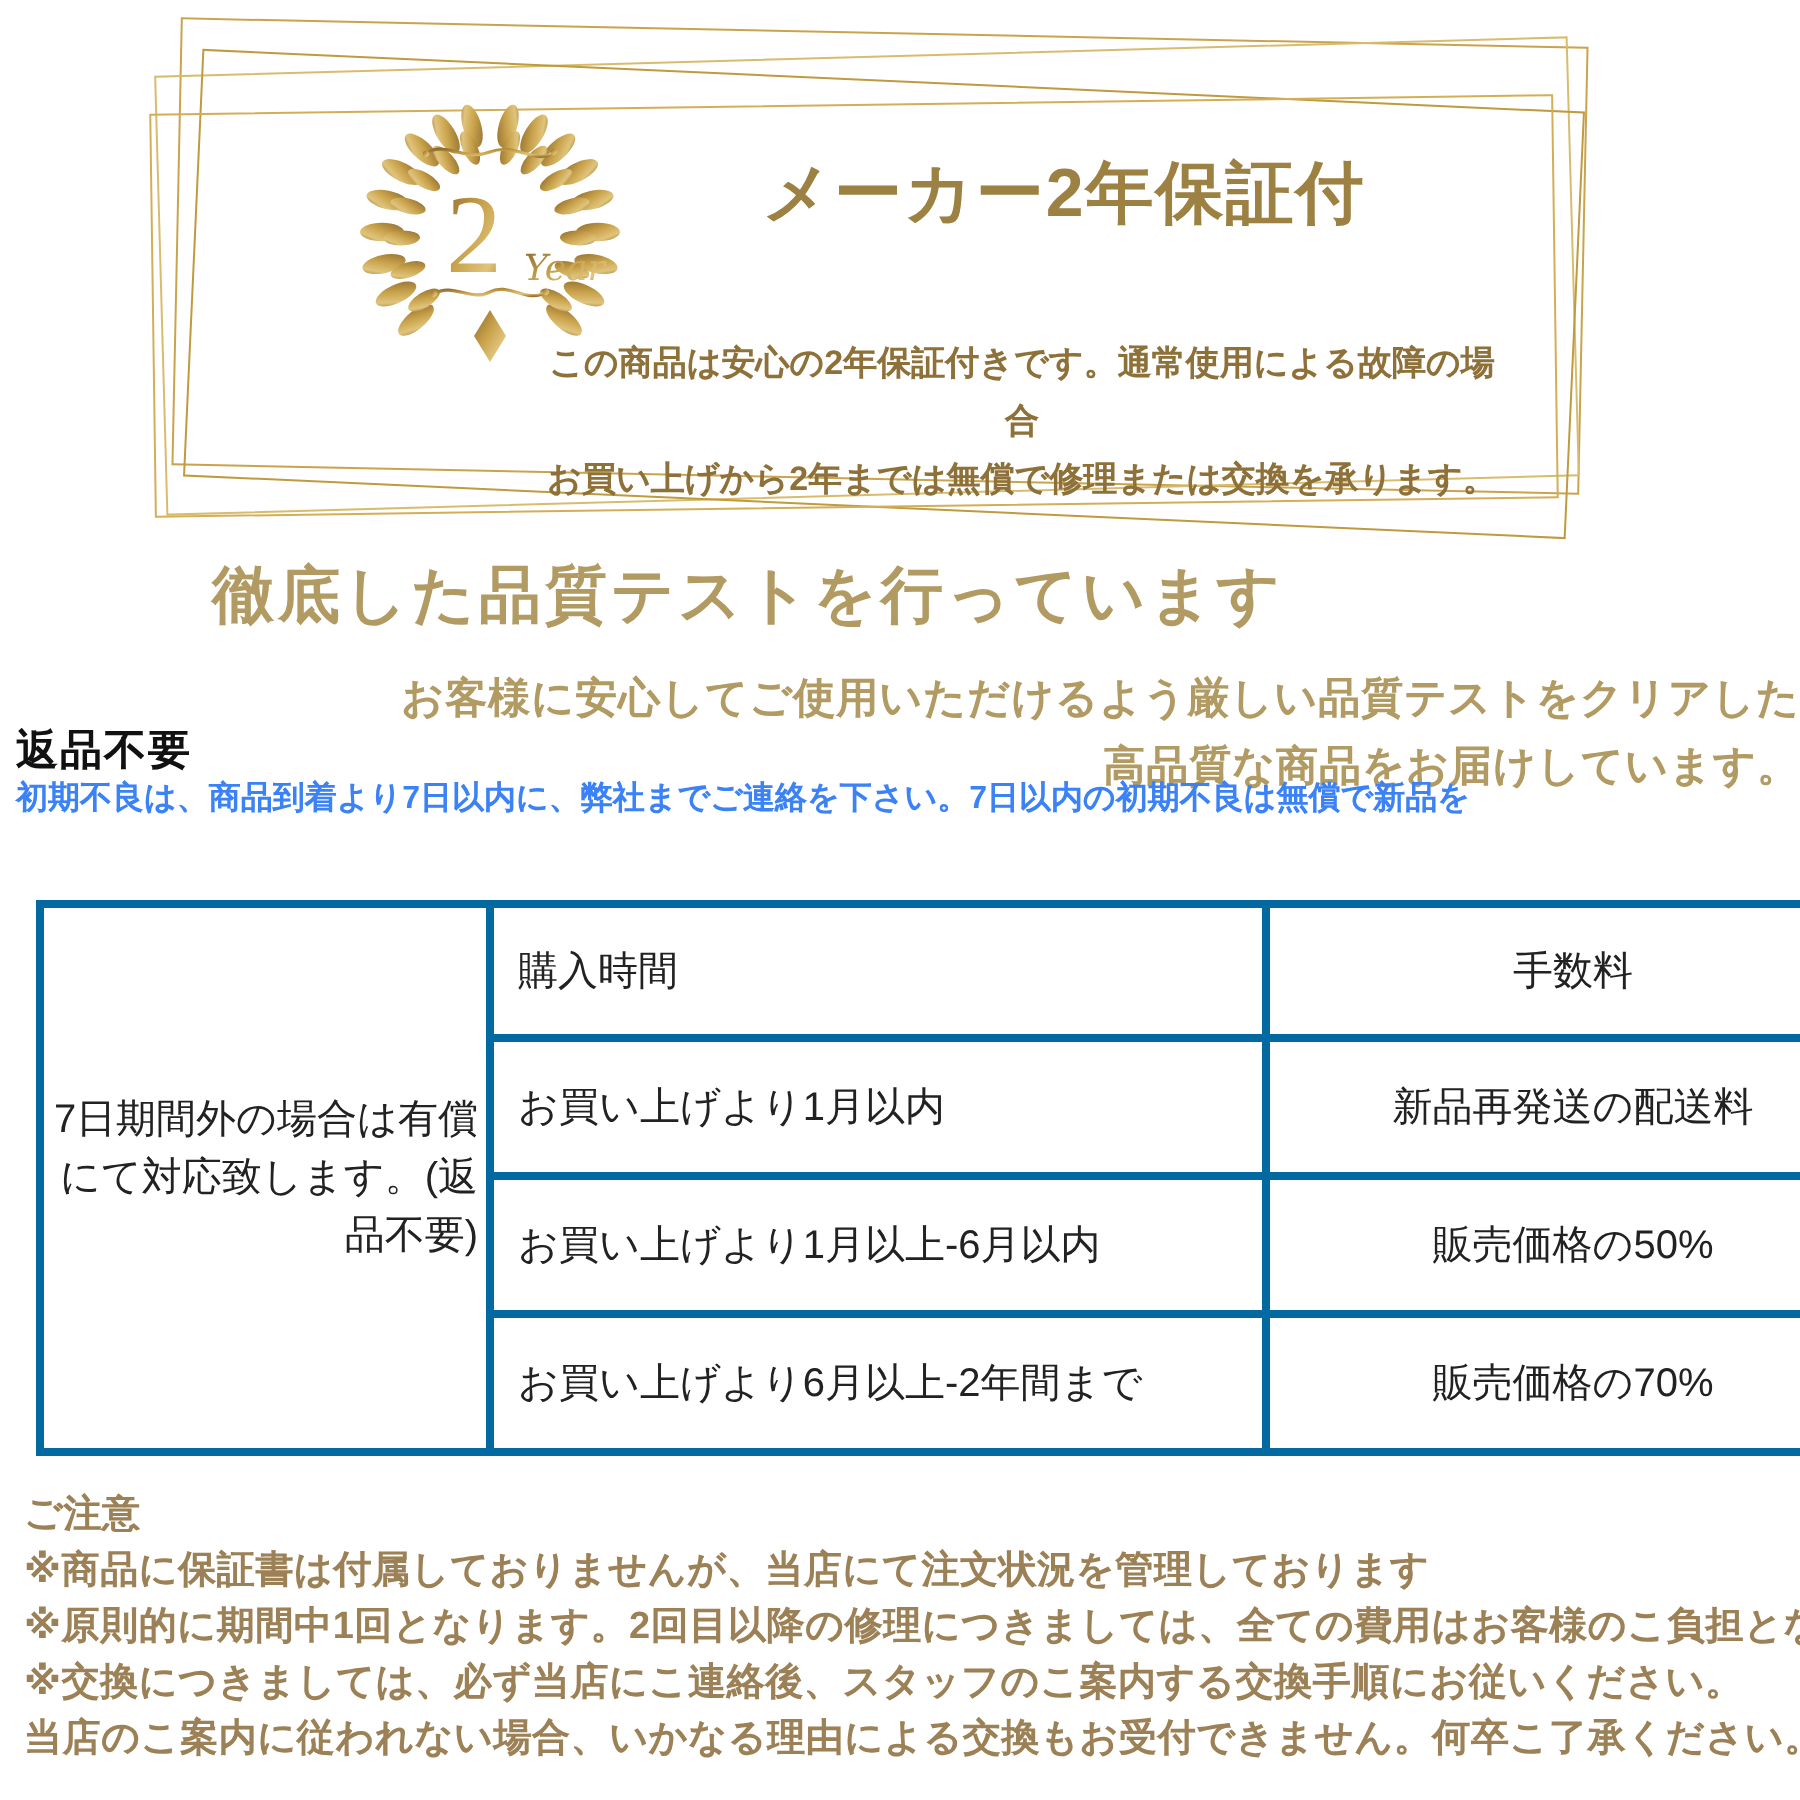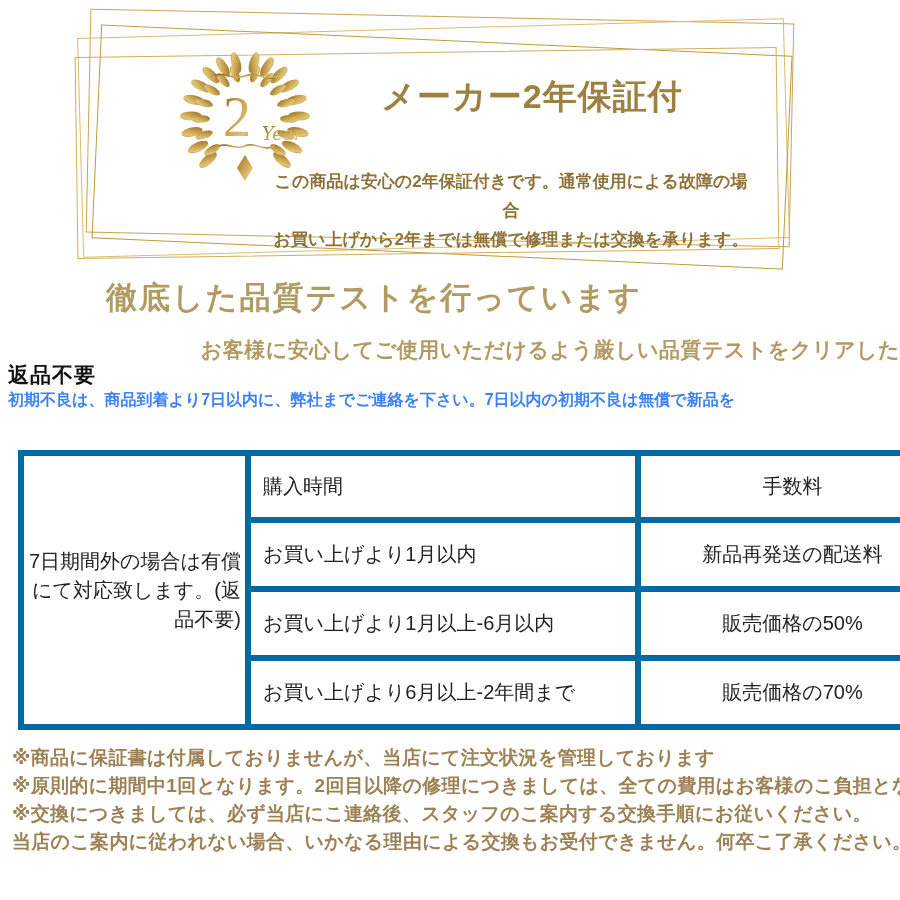--- a/index.html
+++ b/index.html
@@ -43,21 +43,21 @@
     left:8px;top:388px;width:894px;
     font-size:16px;font-weight:bold;color:#3b82f6;line-height:1.45;letter-spacing:0px;
   }
 
   
   .warranty-table{
     position:absolute;left:18px;top:450px;width:866px;height:276px;
     border-collapse:collapse;table-layout:fixed;color:#222222;
   }
   .warranty-table td,.warranty-table th{
-    border:6px solid #0369a1;font-weight:normal;font-size:20px;
+    border:4px solid #0369a1;font-weight:normal;font-size:20px;
     padding:0 10px;vertical-align:middle;
   }
   .warranty-table{border:3px solid #000;}
   .warranty-table .col-span{width:213px;text-align:right;padding:0 4px;font-size:20px;line-height:1.45;}
   .warranty-table .col-period{width:362px;text-align:left;padding-left:12px;}
   .warranty-table .col-fee{width:283px;text-align:center;}
   .warranty-table th{text-align:center;}
   .warranty-table tr{height:69px;}
   .warranty-table tr.hdr{height:67px;}
 
@@ -126,20 +126,21 @@
   <div class="abs banner-title">メーカー2年保証付</div>
   <div class="abs banner-sub">
     <div>この商品は安心の2年保証付きです。通常使用による故障の場合</div>
     <div>お買い上げから2年までは無償で修理または交換を承ります。</div>
   </div>
 </div>
 
 <div class="abs quality-heading">徹底した品質テストを行っています</div>
 <div class="abs quality-sub">
   <div>お客様に安心してご使用いただけるよう厳しい品質テストをクリアした</div>
+  <div>高品質な商品をお届けしています。</div>
 </div>
 <div class="abs target-label">返品不要</div>
 <div class="abs body-text">
   <div>初期不良は、商品到着より7日以内に、弊社までご連絡を下さい。7日以内の初期不良は無償で新品を</div>
 </div>
 
 <table class="warranty-table">
   <tbody>
     <tr class="hdr">
       <td class="col-span" rowspan="4">7日期間外の場合は有償にて対応致します。(返品不要)</td>
@@ -155,17 +156,18 @@
       <td class="col-fee">販売価格の50%</td>
     </tr>
     <tr>
       <td class="col-period">お買い上げより6月以上-2年間まで</td>
       <td class="col-fee">販売価格の70%</td>
     </tr>
   </tbody>
 </table>
 
 <div class="abs notes">
+  <div>ご注意</div>
   <div>※商品に保証書は付属しておりませんが、当店にて注文状況を管理しております</div>
   <div>※原則的に期間中1回となります。2回目以降の修理につきましては、全ての費用はお客様のこ負担となります</div>
   <div>※交換につきましては、必ず当店にこ連絡後、スタッフのこ案内する交換手順にお従いください。</div>
   <div>当店のこ案内に従われない場合、いかなる理由による交換もお受付できません。何卒こ了承ください。</div>
 </div>
 
 </body></html>

